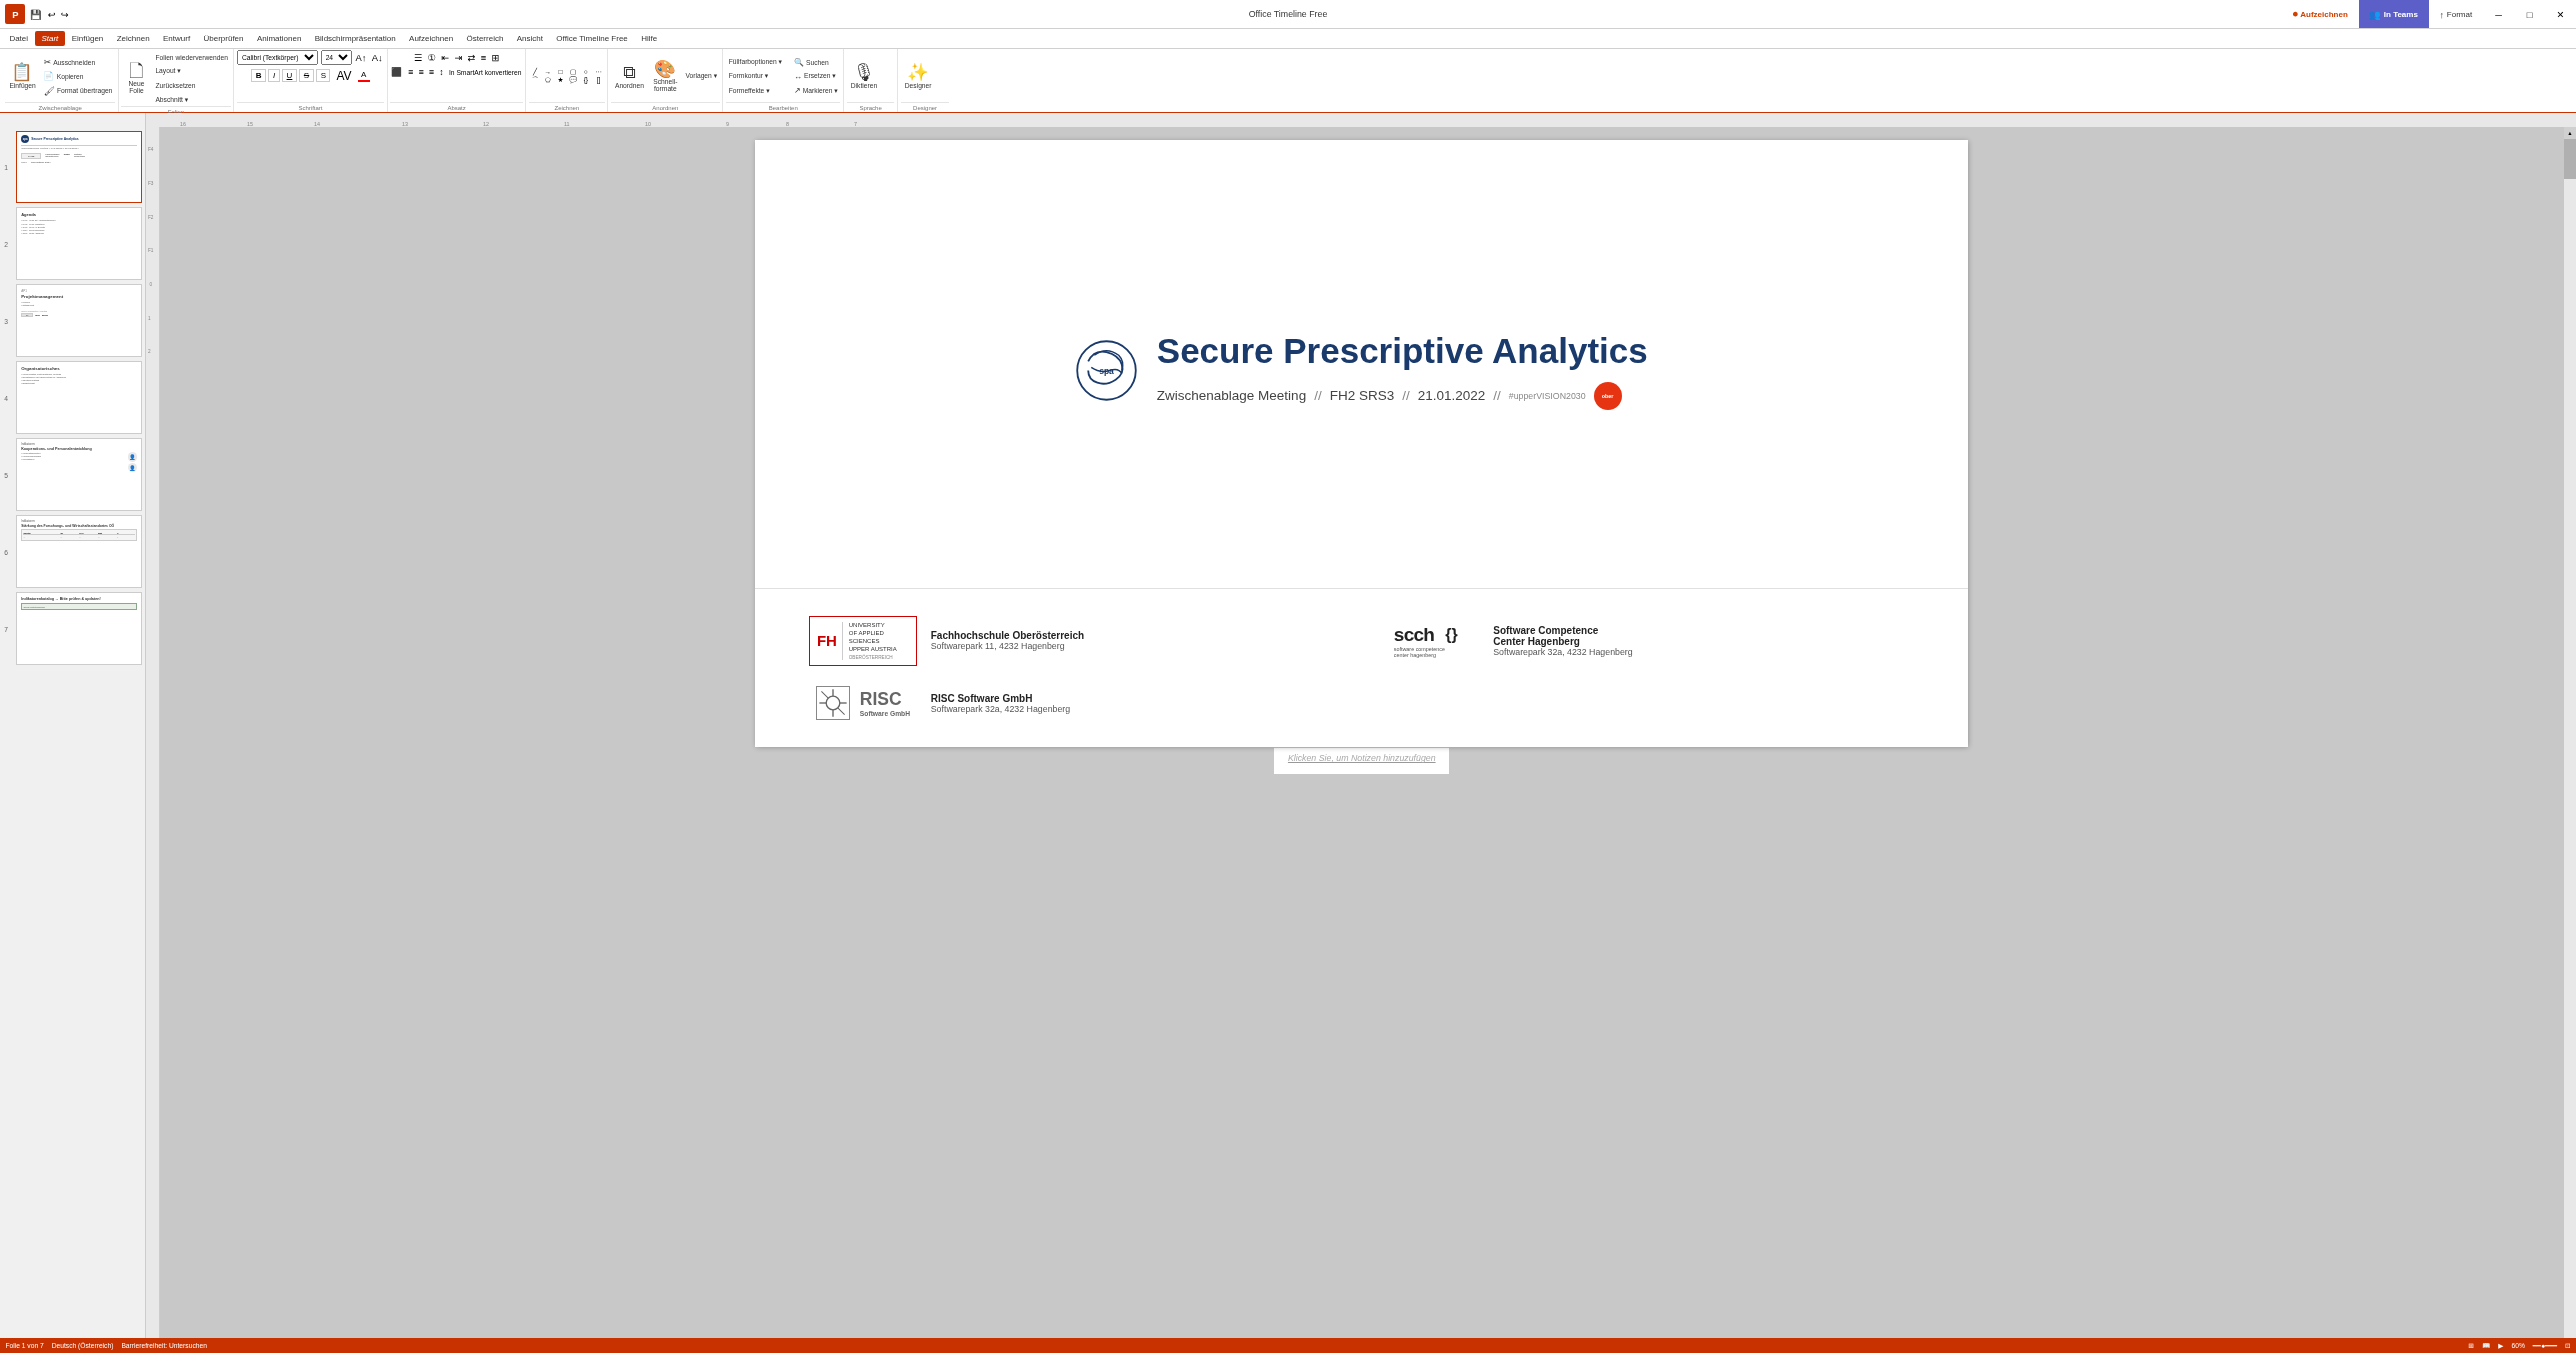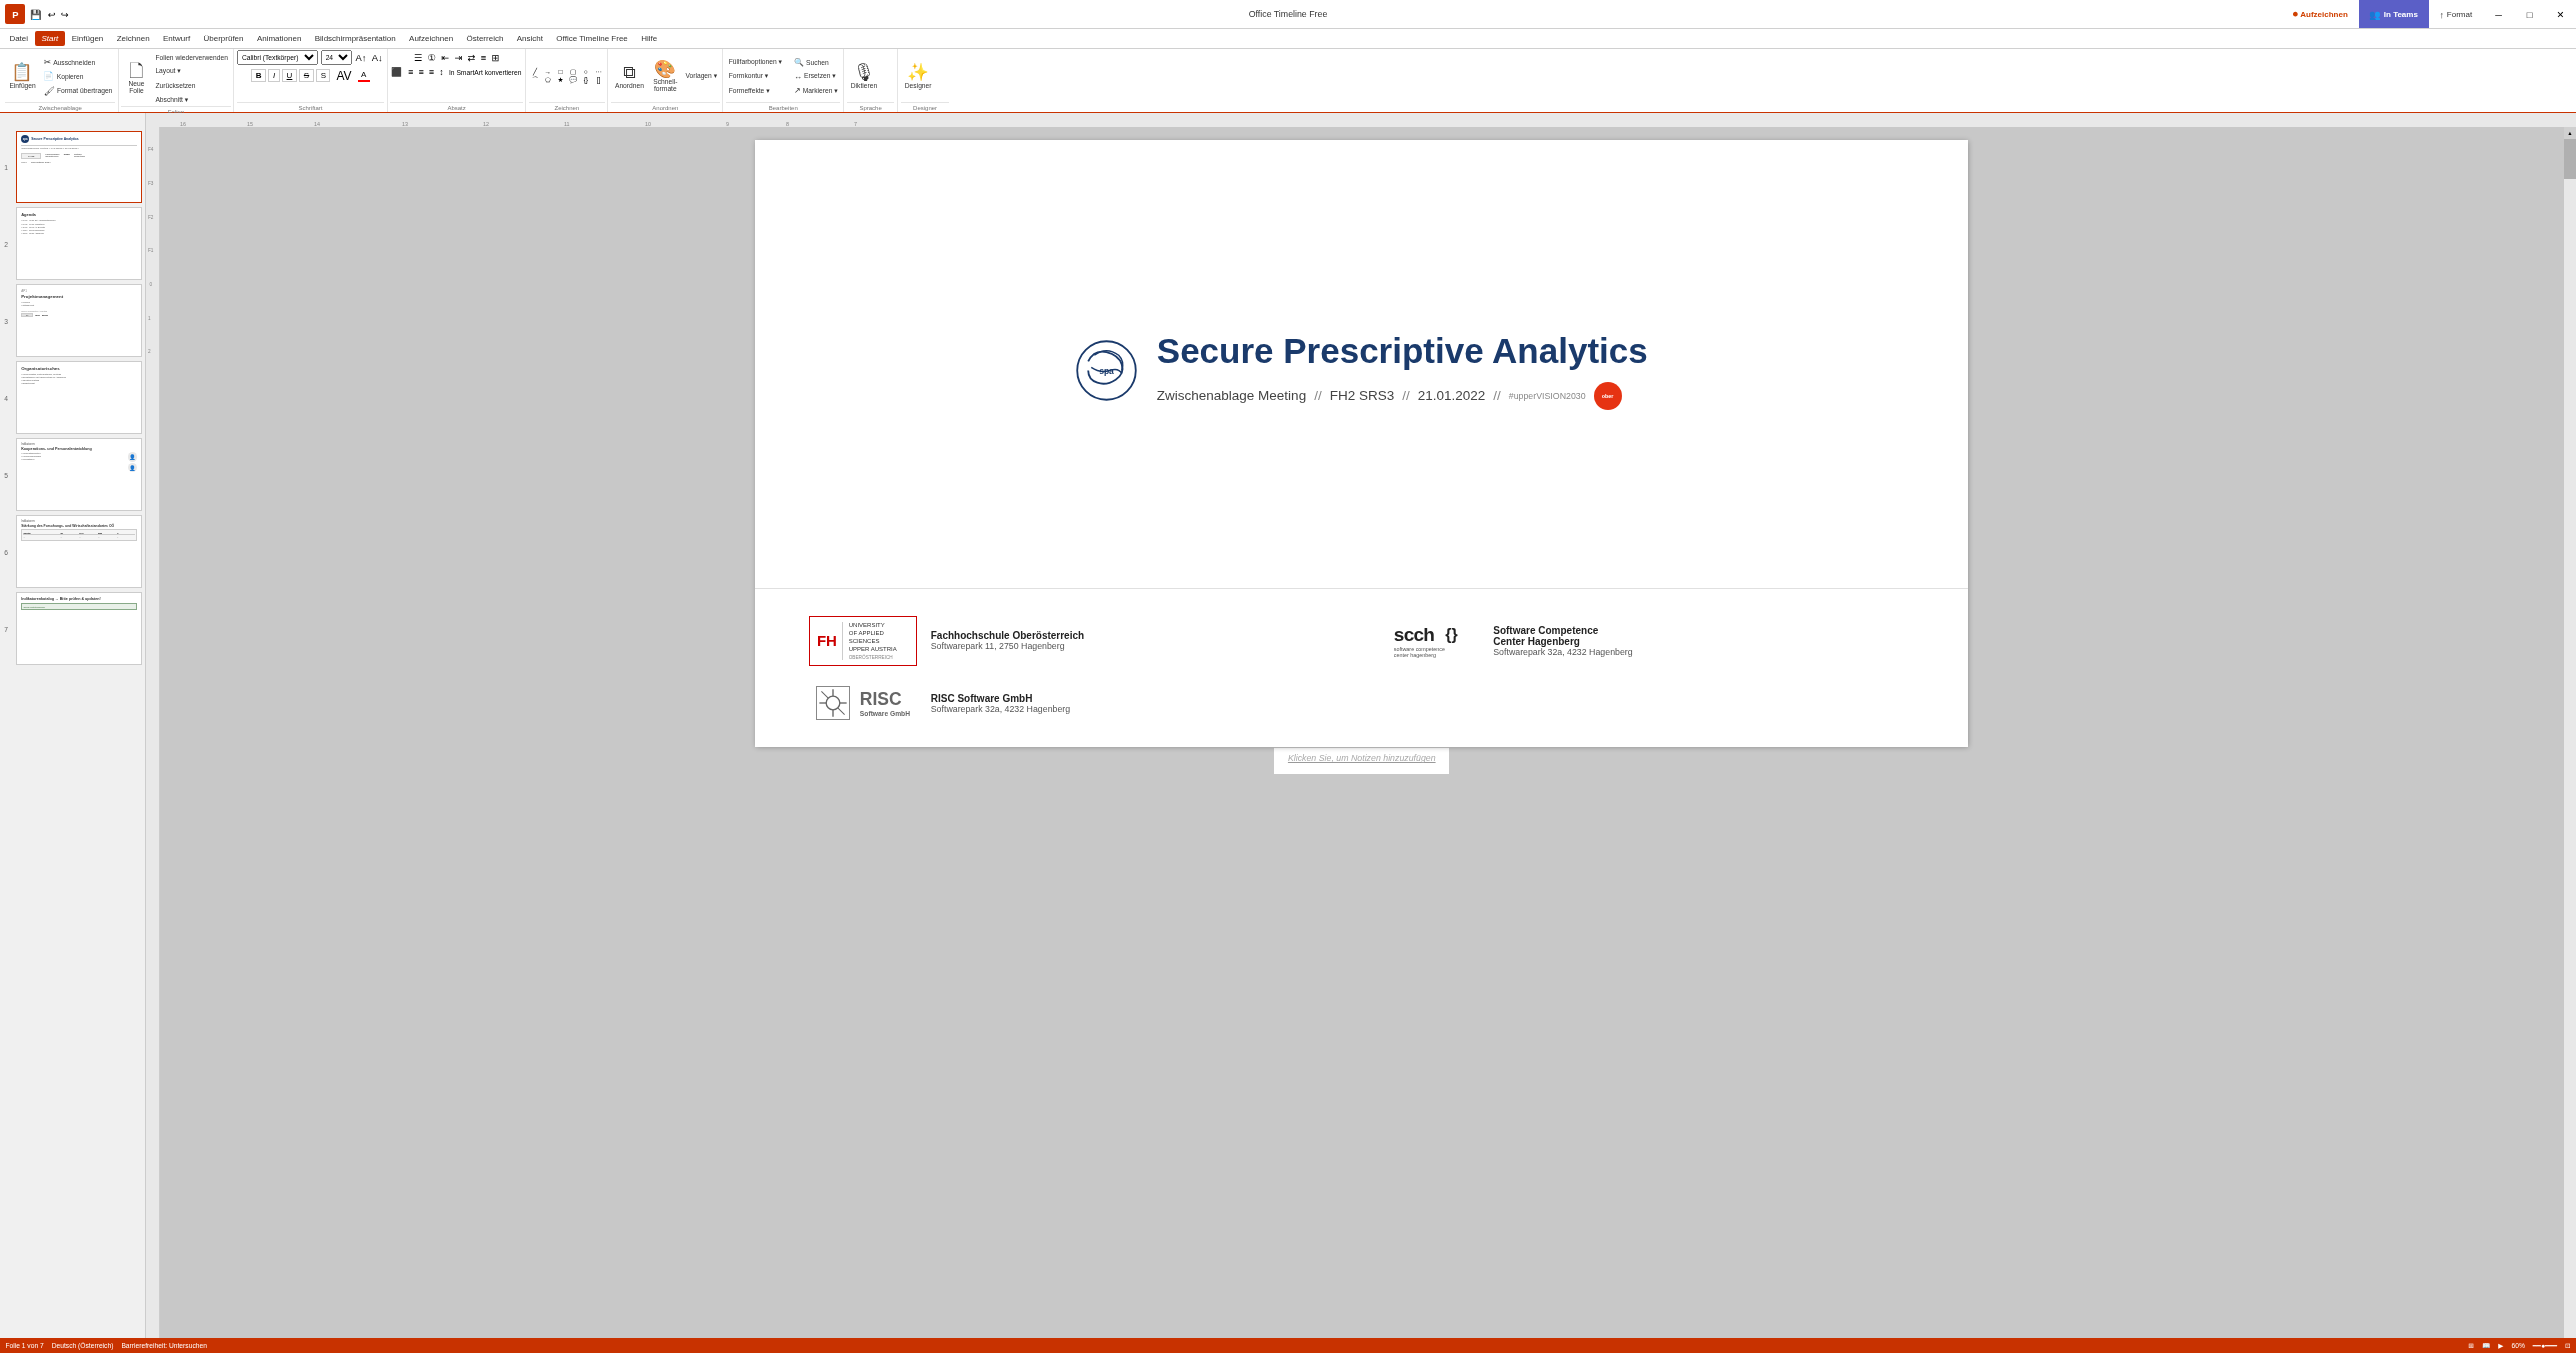--- a/index.html
+++ b/index.html
@@ -798,21 +798,21 @@
             <div class="fh-logo">
               <div class="fh-text">FH</div>
               <div style="border-left:0.7px solid #ccc;padding-left:5.4px;">
                 <div class="uni-text">UNIVERSITY<br>OF APPLIED SCIENCES<br>UPPER AUSTRIA</div>
                 <div style="font-size:4.7px;color:#888;margin-top:1.3px;">OBERÖSTERREICH</div>
               </div>
             </div>
           </div>
           <div class="partner-info">
             <div class="name">Fachhochschule Oberösterreich</div>
-            <div class="addr">Softwarepark 11, 2750 Hagenberg</div>
+            <div class="addr">Softwarepark 11, 4232 Hagenberg</div>
           </div>
         </div>
 
         <div class="partner-row">
           <div class="partner-logo">
             <div class="scch-logo">
               <div style="display:flex;align-items:center;gap:11px;">
                 <span class="scch-text">scch</span>
                 <span style="font-size:16px;font-weight:900;color:#222;">{}</span>
               </div>

